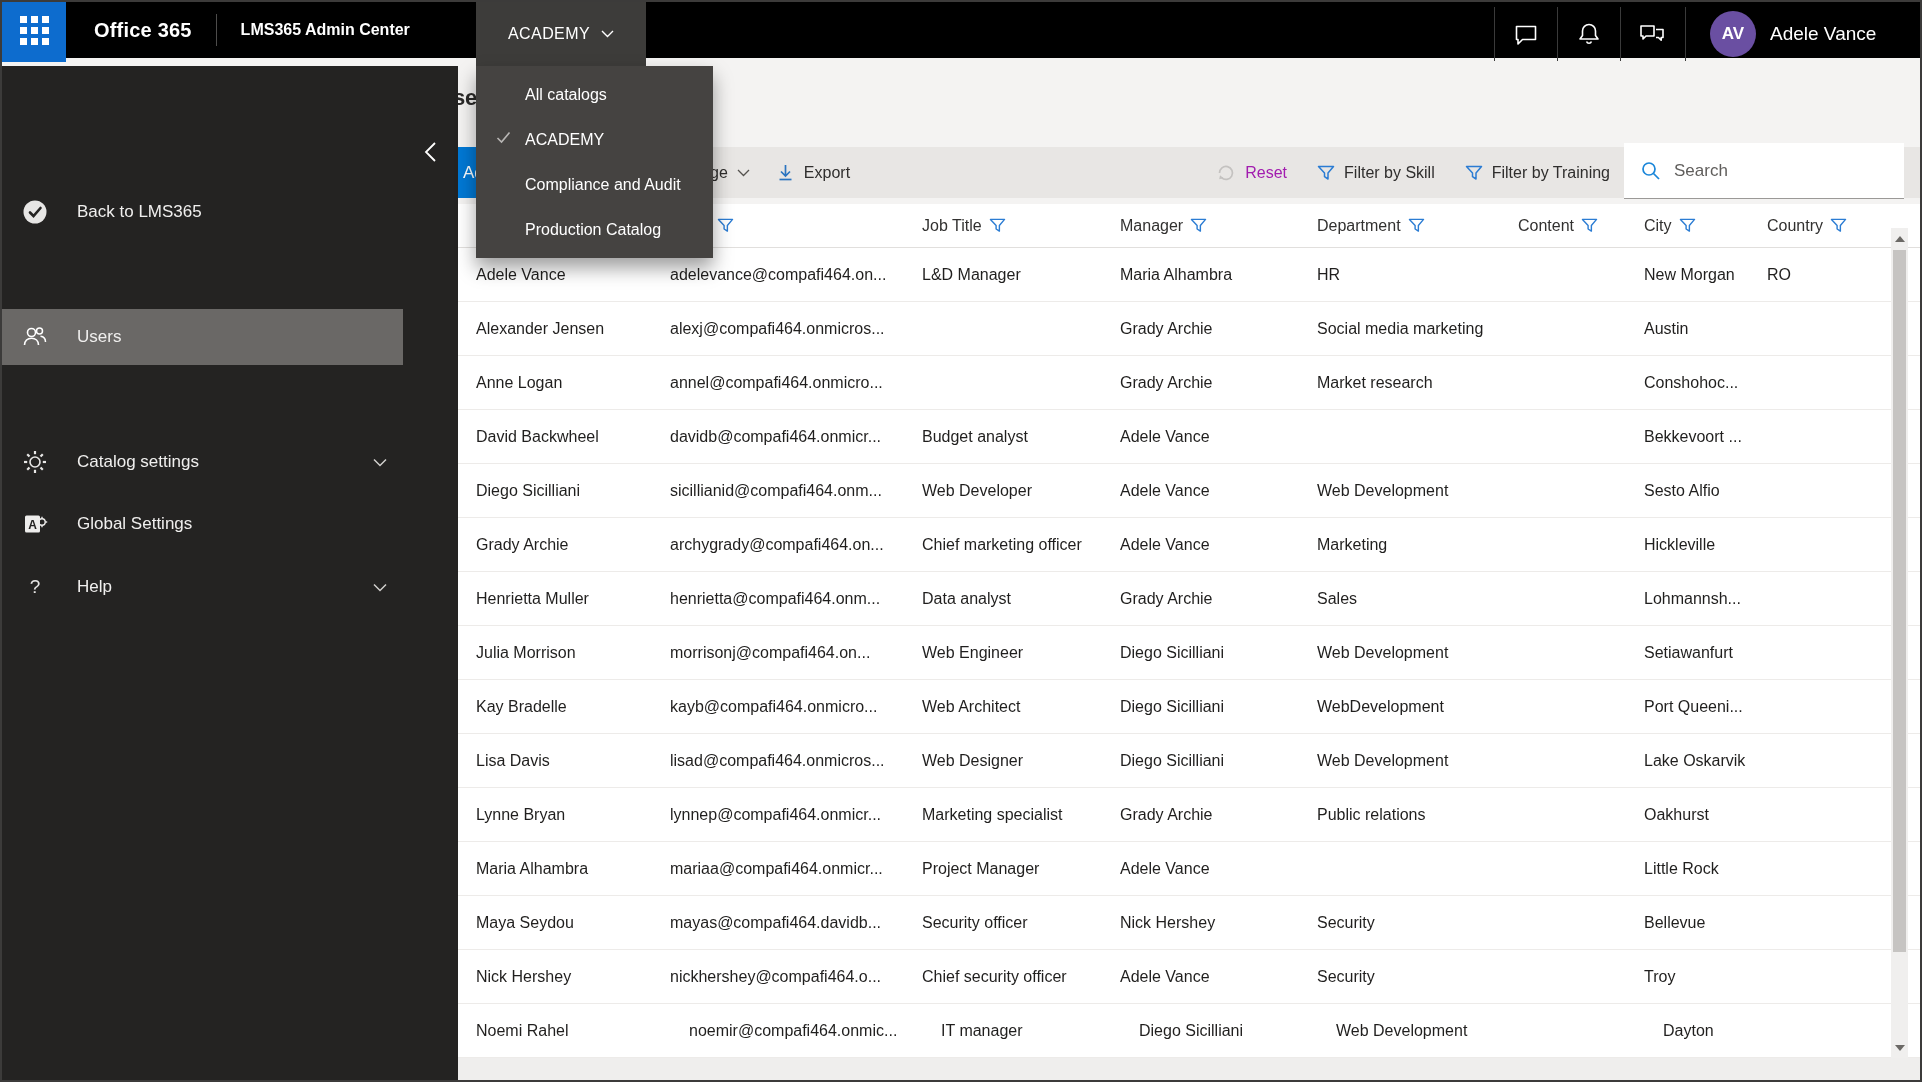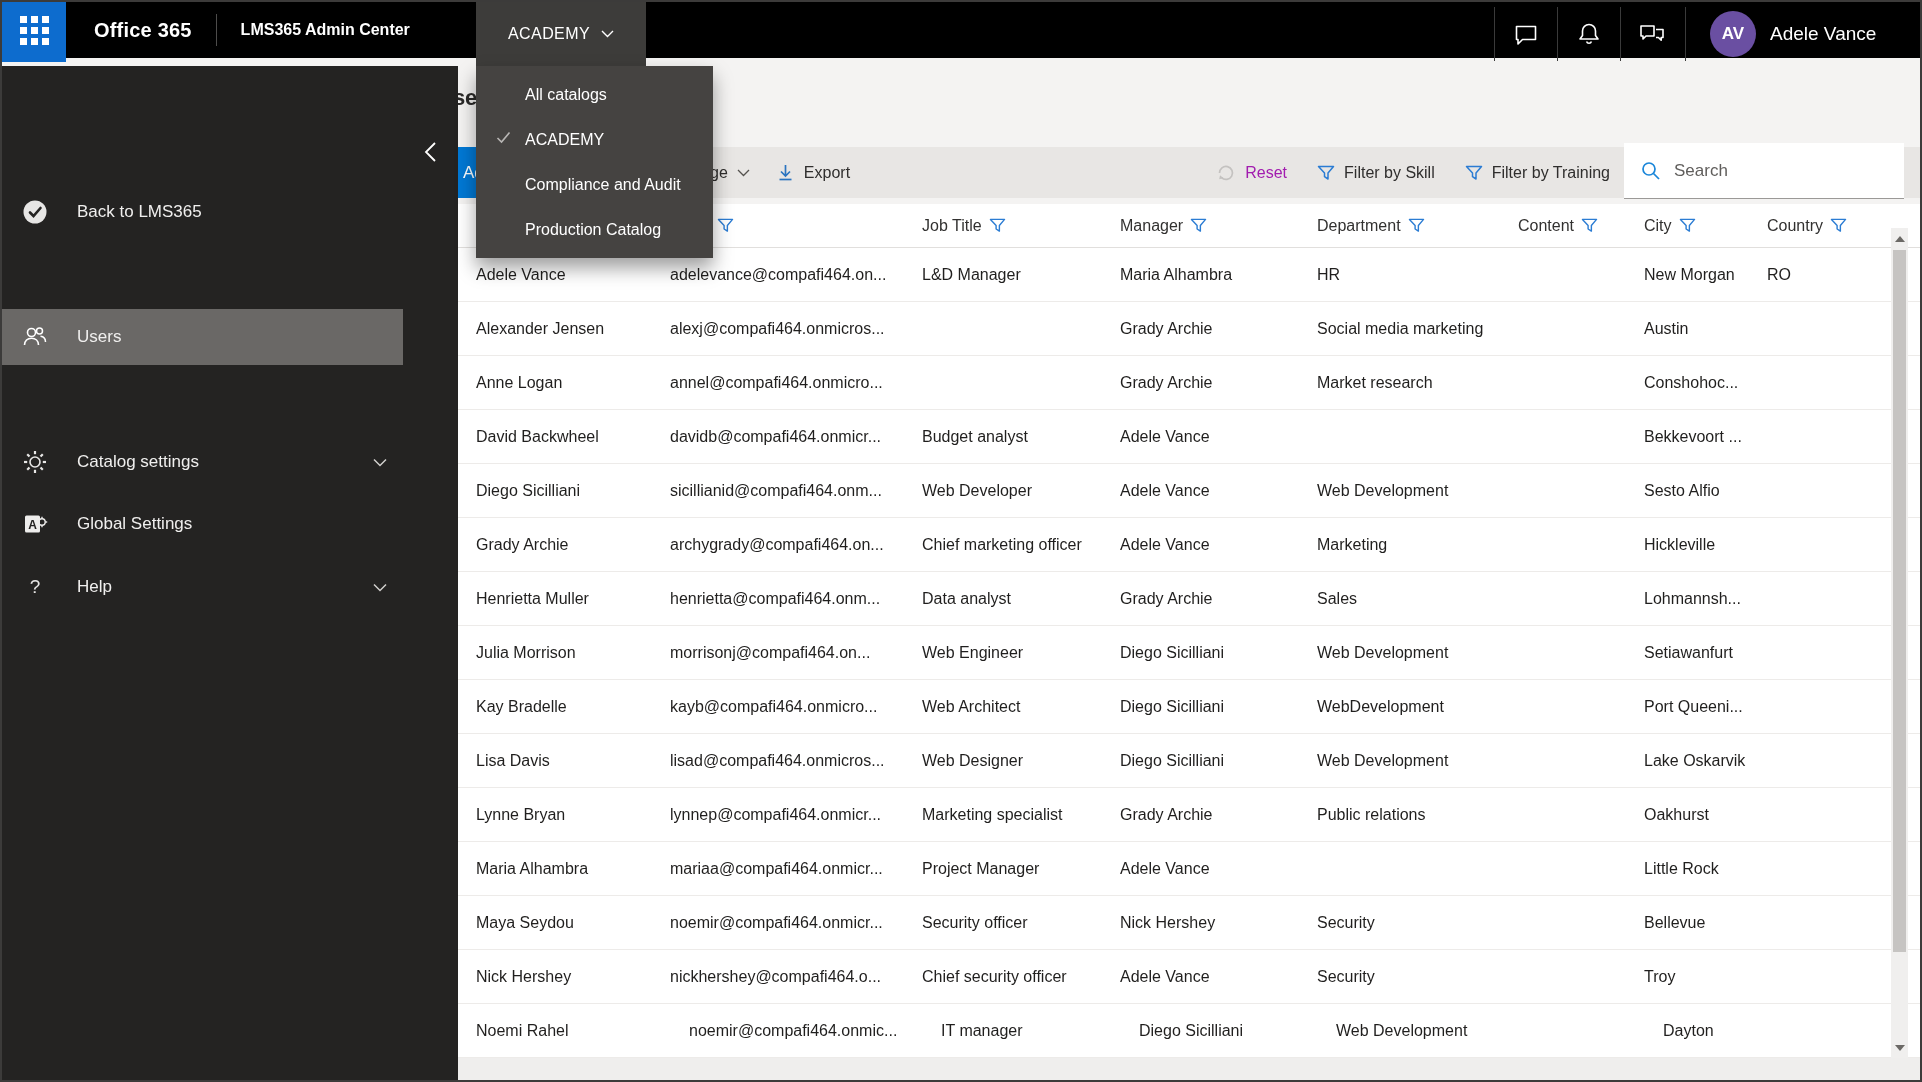--- a/index.html
+++ b/index.html
@@ -428,21 +428,21 @@
           <div class="td" style="width: 252px;">mariaa@compafi464.onmicr...</div>
           <div class="td" style="width: 198px;">Project Manager</div>
           <div class="td" style="width: 197px;">Adele Vance</div>
           <div class="td" style="width: 201px;"></div>
           <div class="td" style="width: 126px;"></div>
           <div class="td" style="width: 123px;">Little Rock</div>
           <div class="td" style="width: 125px;"></div>
         </div>
         <div class="tr">
           <div class="td" style="width: 194px;">Maya Seydou</div>
-          <div class="td" style="width: 252px;">noemir@compafi464.onmicr...</div>
+          <div class="td" style="width: 252px;">mayas@compafi464.davidb...</div>
           <div class="td" style="width: 198px;">Security officer</div>
           <div class="td" style="width: 197px;">Nick Hershey</div>
           <div class="td" style="width: 201px;">Security</div>
           <div class="td" style="width: 126px;"></div>
           <div class="td" style="width: 123px;">Bellevue</div>
           <div class="td" style="width: 125px;"></div>
         </div>
         <div class="tr">
           <div class="td" style="width: 194px;">Nick Hershey</div>
           <div class="td" style="width: 252px;">nickhershey@compafi464.o...</div>

